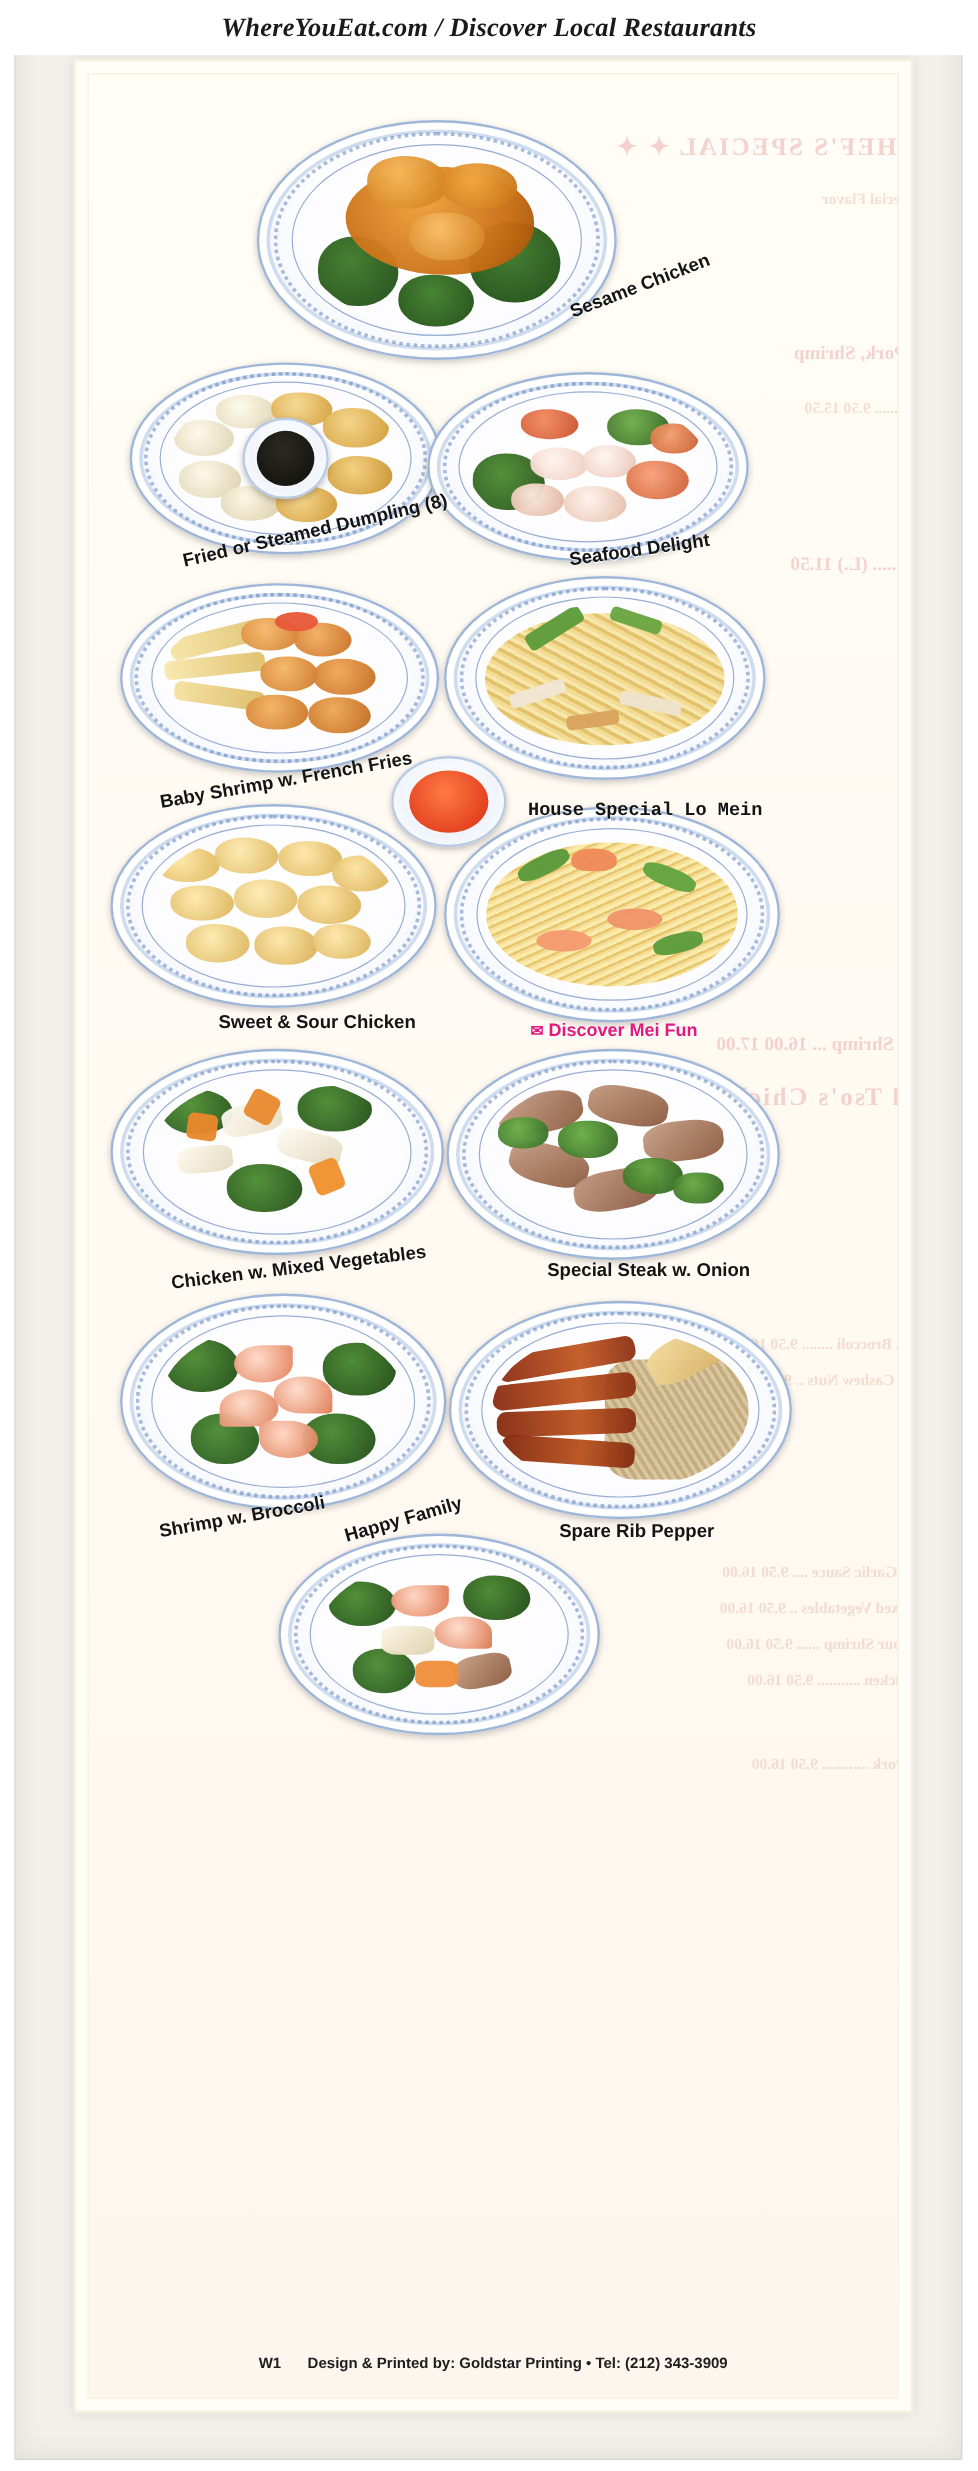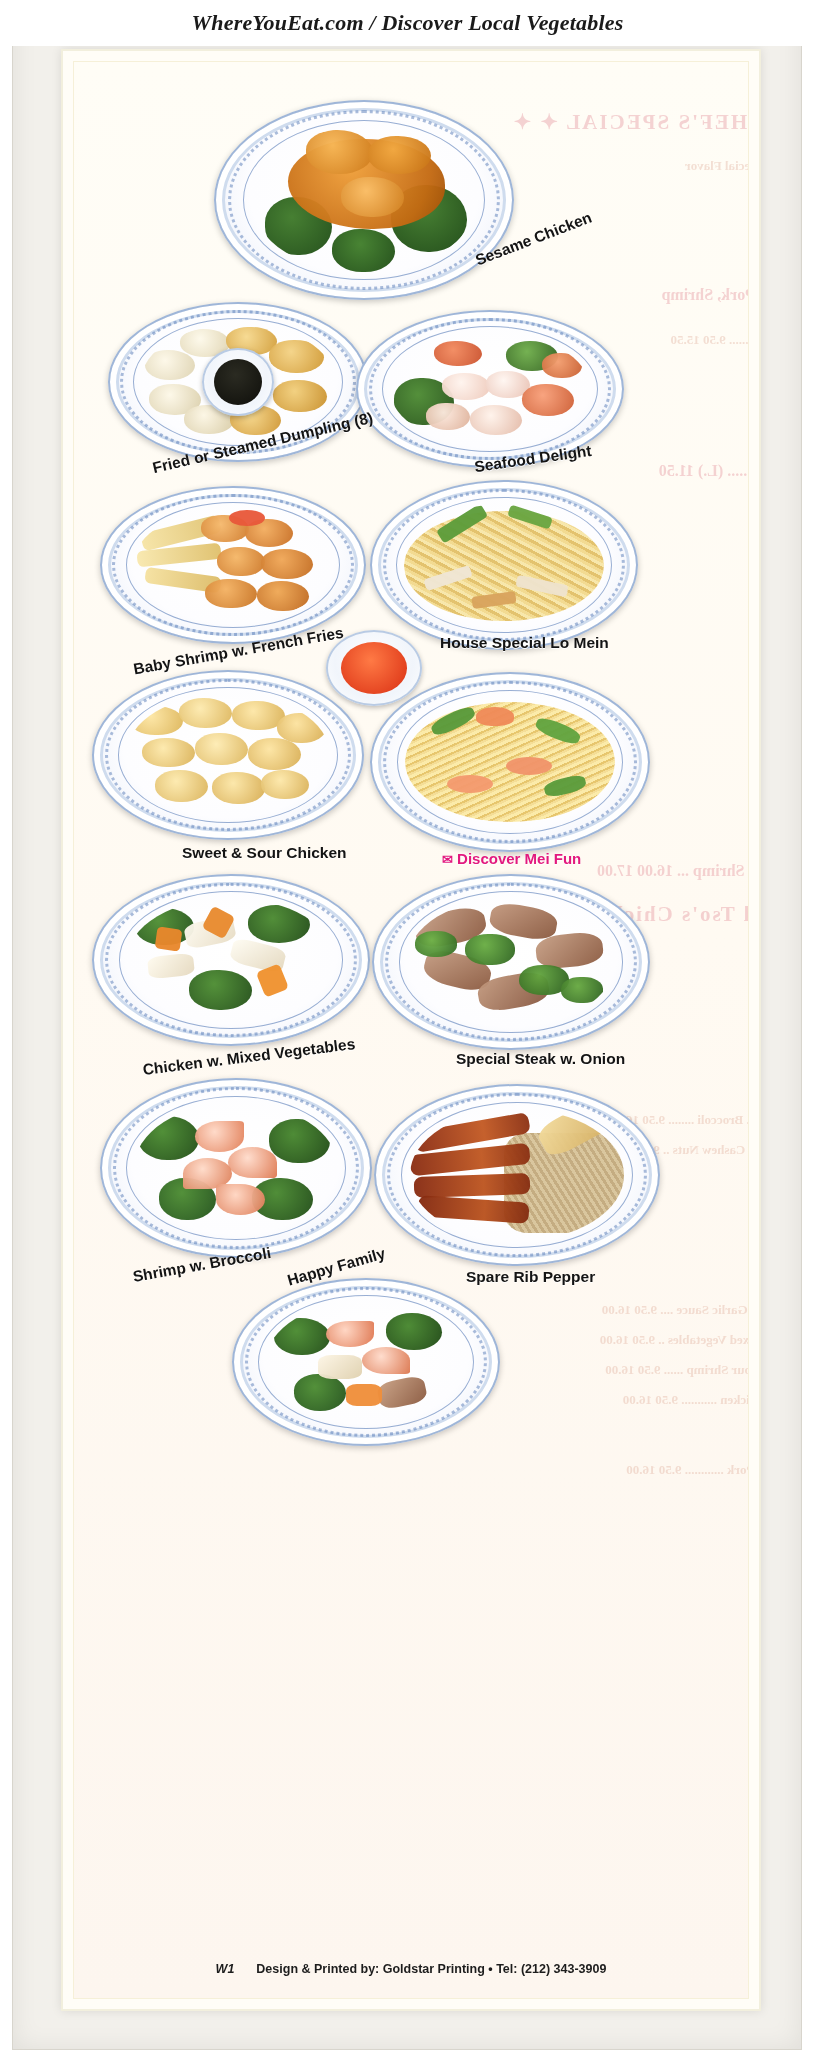--- a/index.html
+++ b/index.html
@@ -106,40 +106,40 @@
   }
   .dish-label .mark { font-size: 13px; color:#e2197f; }
 
   
   .credit {
     position: absolute; bottom: 22px; left: 0; width: 100%;
     text-align: center;
     font-size: 12.5px; font-weight: bold; color: #1d1d1d;
     z-index: 25;
   }
-  .credit .w1 { margin-right: 22px; font-style: italic; }
+  .credit .w1 { margin-right: 22px; }
 
   
   .bowl {
     position: absolute; border-radius: 50%;
     border: 2px solid #b9cbe4;
     background: radial-gradient(ellipse at 50% 40%, #ffffff 0%, #f1f5fb 60%, #ffffff 100%);
     box-shadow: 0 2px 5px rgba(0,0,0,.25);
     z-index: 14;
     overflow: hidden;
   }
   .bowl .sauce {
     position: absolute; inset: 14%; border-radius: 50%;
   }
 </style>
 </head>
 <body>
 
 <div class="site-header">
-  <span class="brand">WhereYouEat.com / Discover Local Vegetables</span>
+  <span class="brand">WhereYouEat.com / Discover Local Restaurants</span>
 </div>
 
 <div class="scan">
   <div class="page">
     <div class="page-inner">
 
       <div>
         <div class="ghost big" style="top:48px;  left:70px;">✦ ✦ CHEF'S SPECIAL ✦ ✦</div>
         <div class="ghost small" style="top:96px;  left:120px;">Chicken w. Chef's Special Flavor</div>
         <div class="ghost mid" style="top:140px; left:150px;">$19.00  (L.) 17.00</div>
@@ -237,21 +237,21 @@
           <div class="blob" style="left:0%;top:6%;width:100%;height:90%;background:
             repeating-linear-gradient(28deg,#f2d98d 0 3px,#e2c068 3px 6px,#f7e6a8 6px 9px);
             border-radius:50%;"></div>
           <div class="blob" style="left:16%;top:10%;width:26%;height:12%;background:#5d9c3a;border-radius:4px;transform:rotate(-32deg);"></div>
           <div class="blob" style="left:52%;top:6%;width:22%;height:10%;background:#6aa642;border-radius:4px;transform:rotate(18deg);"></div>
           <div class="blob" style="left:10%;top:56%;width:24%;height:10%;background:#efe6d4;border-radius:4px;transform:rotate(-18deg);"></div>
           <div class="blob" style="left:56%;top:62%;width:26%;height:10%;background:#eee3cd;border-radius:4px;transform:rotate(12deg);"></div>
           <div class="blob" style="left:34%;top:74%;width:22%;height:10%;background:#d9a35d;border-radius:4px;transform:rotate(-8deg);"></div>
         </div>
       </div>
-      <div class="dish-label" style="left:366px; top:572px;">House Special Lo Mein</div>
+      <div class="dish-label" style="left:366px; top:604px;font-family:Liberation Mono, monospace;">House Special Lo Mein</div>
 
       <div class="bowl" style="left:252px; top:568px; width:96px; height:76px;">
         <div class="sauce" style="background:radial-gradient(circle at 45% 35%,#ff7a45,#d92e12);"></div>
       </div>
 
       <div class="plate" style="left:18px; top:608px; width:272px; height:170px;">
         <div class="rim-deco"></div>
         <div class="rim-deco2"></div>
         <div class="food">
           <div class="blob" style="left:2%;top:10%;width:26%;height:24%;background:radial-gradient(circle at 40% 35%,#fde6a4,#ddb košt);background:radial-gradient(circle at 40% 35%,#fde6a4,#dcb457);"></div>

